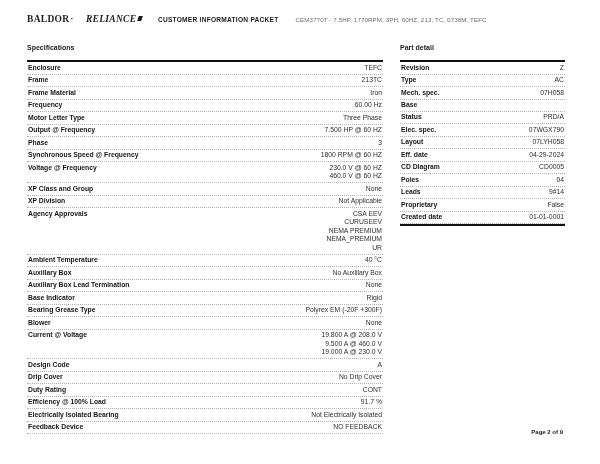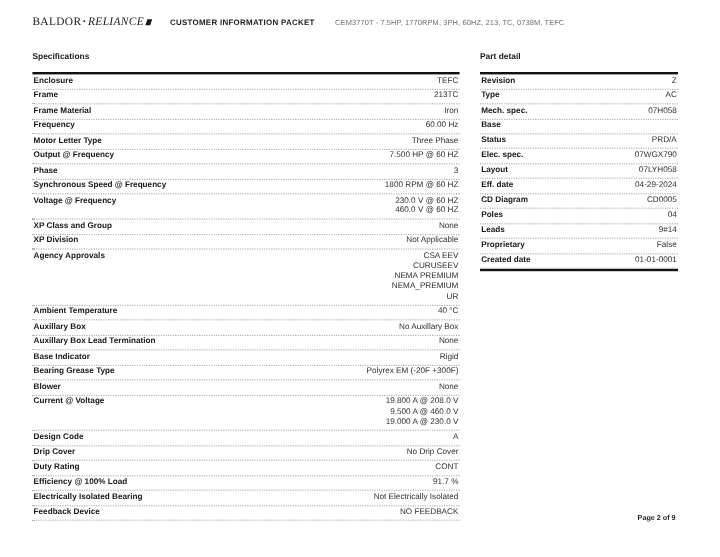--- a/index.html
+++ b/index.html
@@ -4,23 +4,23 @@
 <style>
   html,body{margin:0;padding:0;background:#ffffff;}
   .page{
     position:relative;width:600px;height:464px;background:#fff;overflow:hidden;
     font-family:"Liberation Sans",sans-serif;color:#1b1b1b;
     -webkit-font-smoothing:antialiased;
   }
   
   .header{position:absolute;top:13px;left:27px;right:20px;display:flex;align-items:baseline;white-space:nowrap;}
   .logo{font-weight:bold;font-size:9.5px;letter-spacing:.3px;display:inline-flex;align-items:baseline;}
-  .logo .baldor{font-family:"Liberation Serif",serif;font-weight:normal;}
+  .logo .baldor{font-family:"Liberation Serif",serif;font-weight:bold;}
   .logo .dot{margin:0 1px;}
-  .logo .reliance{font-style:italic;font-family:"Liberation Serif",serif;font-weight:normal;}
+  .logo .reliance{font-style:italic;font-family:"Liberation Serif",serif;font-weight:bold;margin-left:11px;}
   .logo-flag{display:inline-block;width:4px;height:5px;background:#1b1b1b;transform:skewX(-18deg);margin-left:1.5px;align-self:center;}
   .doc-title{font-weight:bold;font-size:6.6px;letter-spacing:.25px;margin-left:16px;}
   .product-summary{font-size:6.2px;color:#6d6d6d;margin-left:17px;letter-spacing:.1px;}
   
   .section-title{font-weight:bold;font-size:7px;margin-bottom:9px;}
   .spec-section{position:absolute;left:27px;top:44px;width:356px;}
   .part-section{position:absolute;left:400px;top:44px;width:165px;}
   .dtable{border-top:2px solid #111;}
   .dtable.thick-bottom{border-bottom:2px solid #111;}
   .trow{

